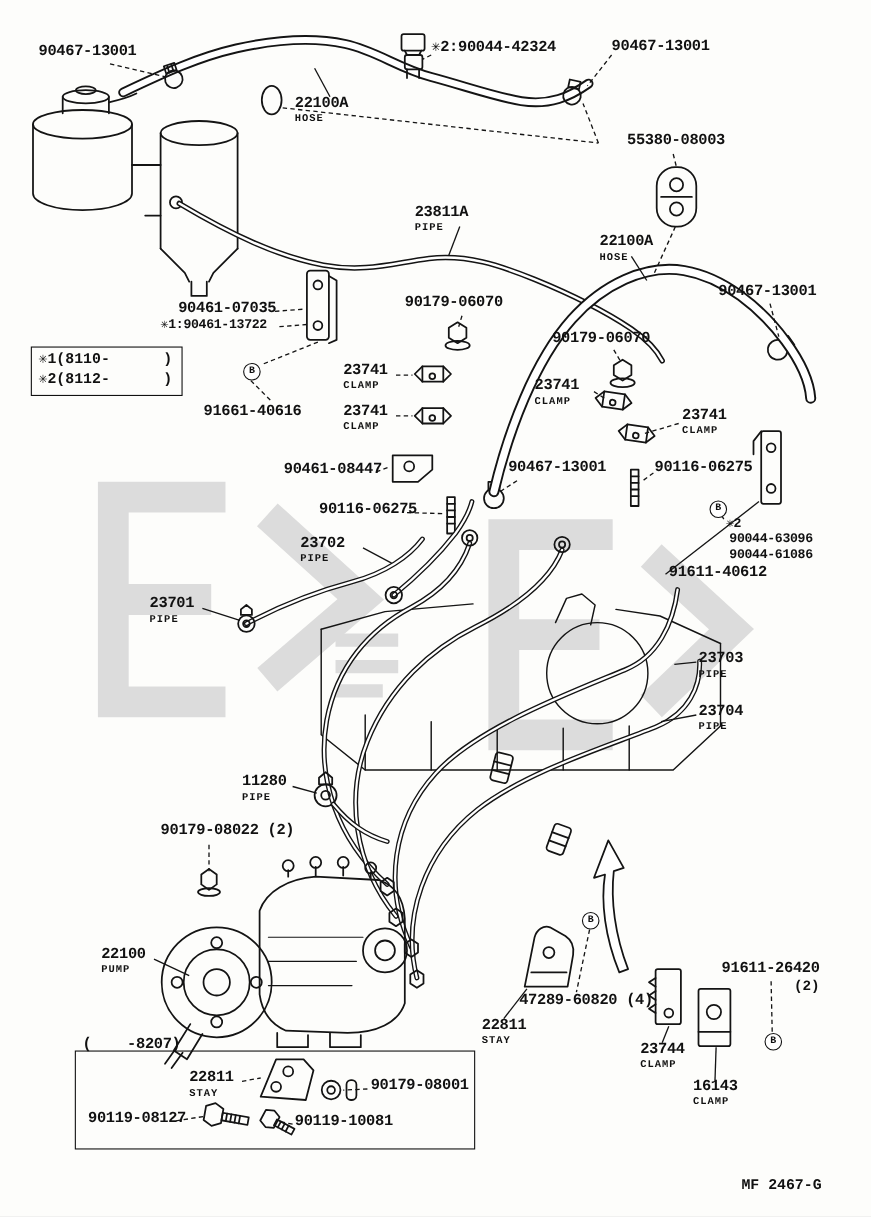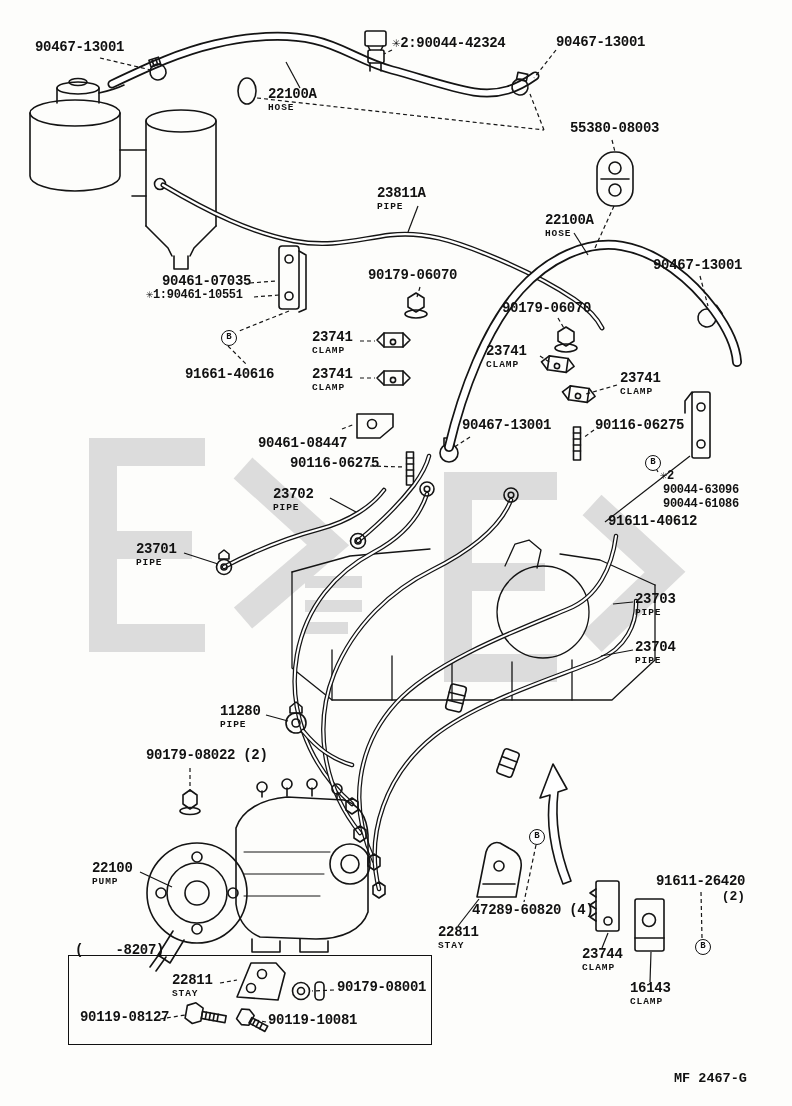--- a/index.html
+++ b/index.html
@@ -344,29 +344,29 @@
 
 <div class="lbl" style="left:35px;top:40px"><span class="pn">90467-13001</span></div>
 <div class="lbl" style="left:392px;top:36px"><span class="pn">✳2:90044-42324</span></div>
 <div class="lbl" style="left:556px;top:35px"><span class="pn">90467-13001</span></div>
 <div class="lbl" style="left:268px;top:87px"><span class="pn">22100A</span><span class="sub">HOSE</span></div>
 <div class="lbl" style="left:570px;top:121px"><span class="pn">55380-08003</span></div>
 <div class="lbl" style="left:377px;top:186px"><span class="pn">23811A</span><span class="sub">PIPE</span></div>
 <div class="lbl" style="left:545px;top:213px"><span class="pn">22100A</span><span class="sub">HOSE</span></div>
 <div class="lbl" style="left:653px;top:258px"><span class="pn">90467-13001</span></div>
 <div class="lbl" style="left:162px;top:274px"><span class="pn">90461-07035</span></div>
-<div class="lbl" style="left:146px;top:289px"><span class="pn-sm">✳1:90461-10551</span></div>
+<div class="lbl" style="left:146px;top:289px"><span class="pn-sm">✳1:90461-13722</span></div>
 <div class="lbl" style="left:368px;top:268px"><span class="pn">90179-06070</span></div>
 <div class="lbl" style="left:502px;top:301px"><span class="pn">90179-06070</span></div>
 <div class="lbl" style="left:312px;top:330px"><span class="pn">23741</span><span class="sub">CLAMP</span></div>
 <div class="lbl" style="left:185px;top:367px"><span class="pn">91661-40616</span></div>
 <div class="lbl" style="left:312px;top:367px"><span class="pn">23741</span><span class="sub">CLAMP</span></div>
 <div class="lbl" style="left:486px;top:344px"><span class="pn">23741</span><span class="sub">CLAMP</span></div>
 <div class="lbl" style="left:620px;top:371px"><span class="pn">23741</span><span class="sub">CLAMP</span></div>
-<div class="lbl" style="left:258px;top:436px"><span class="pn">90461-08447</span></div>
+<div class="lbl" style="left:258px;top:420px"><span class="pn">90461-08447</span></div>
 <div class="lbl" style="left:462px;top:418px"><span class="pn">90467-13001</span></div>
 <div class="lbl" style="left:595px;top:418px"><span class="pn">90116-06275</span></div>
 <div class="lbl" style="left:290px;top:456px"><span class="pn">90116-06275</span></div>
 <div class="lbl" style="left:273px;top:487px"><span class="pn">23702</span><span class="sub">PIPE</span></div>
 <div class="lbl" style="left:660px;top:470px"><span class="pn-sm">✳2</span></div>
 <div class="lbl" style="left:663px;top:484px"><span class="pn-sm">90044-63096</span></div>
 <div class="lbl" style="left:663px;top:498px"><span class="pn-sm">90044-61086</span></div>
 <div class="lbl" style="left:608px;top:514px"><span class="pn">91611-40612</span></div>
 <div class="lbl" style="left:136px;top:542px"><span class="pn">23701</span><span class="sub">PIPE</span></div>
 <div class="lbl" style="left:635px;top:592px"><span class="pn">23703</span><span class="sub">PIPE</span></div>
@@ -378,20 +378,24 @@
 <div class="lbl" style="left:438px;top:925px"><span class="pn">22811</span><span class="sub">STAY</span></div>
 <div class="lbl" style="left:656px;top:874px"><span class="pn">91611-26420</span><span class="l2">(2)</span></div>
 <div class="lbl" style="left:582px;top:947px"><span class="pn">23744</span><span class="sub">CLAMP</span></div>
 <div class="lbl" style="left:630px;top:981px"><span class="pn">16143</span><span class="sub">CLAMP</span></div>
 <div class="lbl" style="left:75px;top:943px"><span class="pn">(    -8207)</span></div>
 <div class="lbl" style="left:172px;top:973px"><span class="pn">22811</span><span class="sub">STAY</span></div>
 <div class="lbl" style="left:337px;top:980px"><span class="pn">90179-08001</span></div>
 <div class="lbl" style="left:80px;top:1010px"><span class="pn">90119-08127</span></div>
 <div class="lbl" style="left:268px;top:1013px"><span class="pn">90119-10081</span></div>
 
+<div class="notebox">
+  <div>✳1(8110-      )</div>
+  <div>✳2(8112-      )</div>
+</div>
 
 <div class="groupbox"></div>
 
 <div class="bmark" style="left:221px;top:330px">B</div>
 <div class="bmark" style="left:645px;top:455px">B</div>
 <div class="bmark" style="left:529px;top:829px">B</div>
 <div class="bmark" style="left:695px;top:939px">B</div>
 
 <div class="footer">MF 2467-G</div>
 

